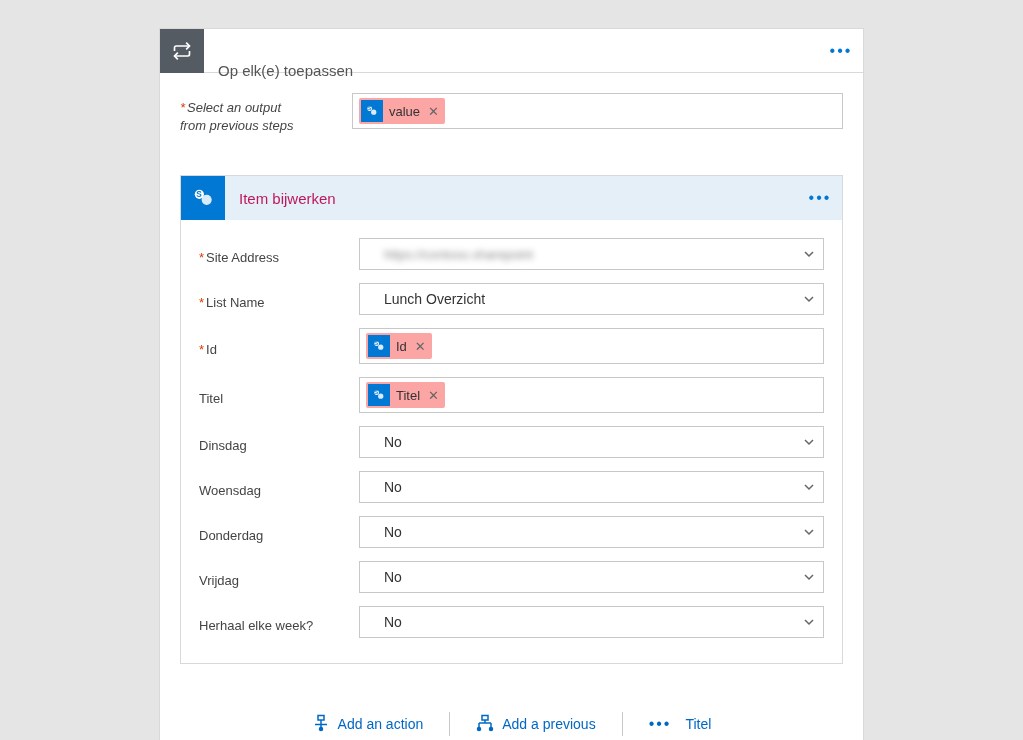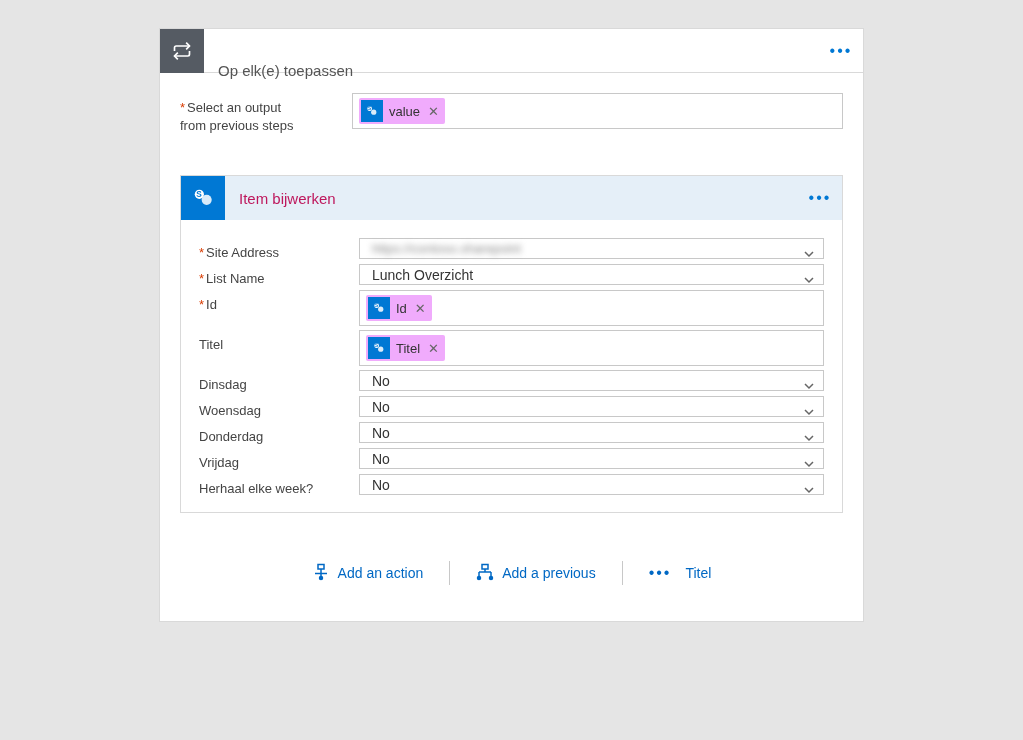--- a/index.html
+++ b/index.html
@@ -54,39 +54,40 @@
   .param-row {
     display: flex;
     margin-bottom: 18px;
   }
   .param-label {
     width: 172px;
     padding-top: 6px;
     font-size: 13px;
     color: #444;
     line-height: 1.4;
+    font-style: italic;
   }
   .param-label .req { color: #d83b01; margin-right: 2px; }
   .param-label-sub { display:block; }
   .param-field {
     flex: 1;
   }
   .token-box {
     border: 1px solid #c8c8c8;
     min-height: 34px;
     padding: 4px 6px;
     display: flex;
     align-items: center;
     gap: 6px;
     background: #fff;
   }
   .token {
     display: inline-flex;
     align-items: center;
-    background: #f0abfc;
+    background: #fca5a5;
     border-radius: 2px;
     height: 26px;
     padding-right: 6px;
     font-size: 13px;
     color: #333;
   }
   .token .sp-mini {
     width: 22px;
     height: 22px;
     margin: 2px 6px 2px 2px;
@@ -125,39 +126,39 @@
     flex: 1;
     padding-left: 14px;
     color: #be185d;
     font-size: 15px;
   }
   .inner-body {
     padding: 18px 18px 12px 18px;
   }
   .form-row {
     display: flex;
-    align-items: flex-start;
-    margin-bottom: 4px;
+    align-items: center;
+    margin-bottom: 13px;
   }
   .form-label {
     width: 160px;
     padding-top: 7px;
     font-size: 13px;
     color: #444;
   }
   .form-label .req { color: #d83b01; margin-right: 2px; }
   .form-field {
     flex: 1;
   }
   .select-box {
     border: 1px solid #c8c8c8;
-    height: 21px;
-    display: flex;
-    align-items: center;
-    padding: 0 12px;
+    height: 32px;
+    display: flex;
+    align-items: center;
+    padding: 0 24px;
     position: relative;
     font-size: 14px;
     color: #333;
     background: #fff;
   }
   .select-box .chev {
     position: absolute;
     right: 8px;
     top: 8px;
     color: #666;

